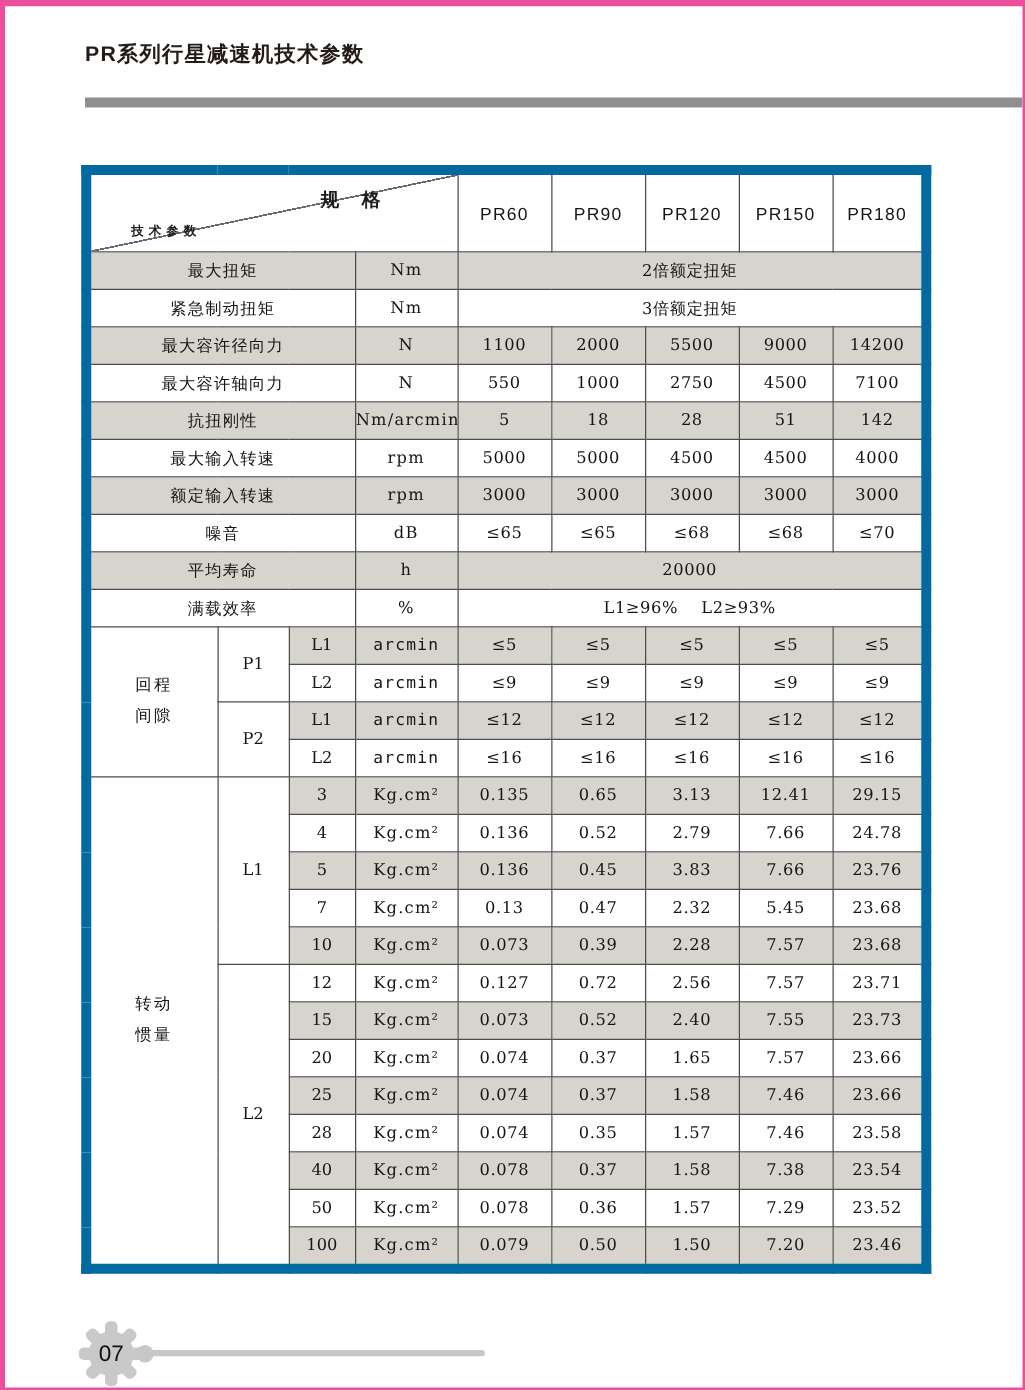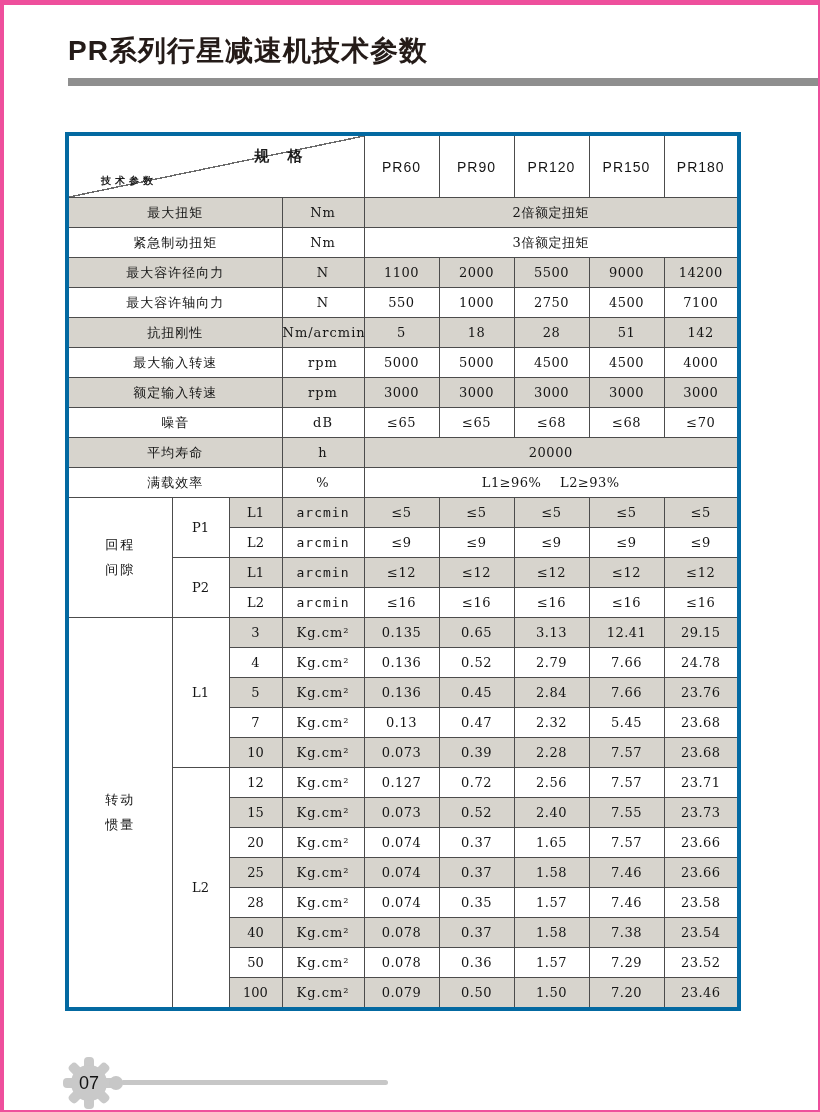--- a/index.html
+++ b/index.html
@@ -6,34 +6,34 @@
   .page {
     position:relative; width:820px; height:1112px; box-sizing:border-box;
     background:#ffffff; overflow:hidden;
     border-top:5px solid #ee4f9c; border-left:4px solid #ee4f9c;
     border-right:2px solid #ee4f9c; border-bottom:2px solid #ee4f9c;
     font-family:"DejaVu Serif", serif; color:#111;
   }
   .title {
     position:absolute; left:64px; top:27px; margin:0;
     font-family:"Liberation Sans", sans-serif; font-weight:bold;
-    font-size:28px; letter-spacing:1px; color:#241b18;
+    font-size:17px; letter-spacing:1px; color:#241b18;
   }
   .rule { position:absolute; left:64px; right:0; top:73px; height:8px; background:#8f8f8f; }
 
   table.spec {
     position:absolute; left:61px; top:127px; width:672px;
     border-collapse:collapse; table-layout:fixed;
   }
   .spec td, .spec th {
     border:1px solid #4c4c4c; text-align:center; vertical-align:middle;
     font-size:13px; font-weight:normal; color:#151515;
     padding:0; height:29px; overflow:hidden; white-space:pre;
   }
-  .spec { border:4px solid #0369a1; }
+  .spec { border:8px solid #0369a1; }
   .spec thead th { height:61px; font-family:"Liberation Sans", sans-serif; font-size:14px; letter-spacing:1px; }
   .corner { position:relative; }
   .corner .diag {
     position:absolute; inset:0;
     background:linear-gradient(to bottom right,
       transparent calc(50% - 0.7px), #6a6a6a calc(50% - 0.7px),
       #6a6a6a calc(50% + 0.7px), transparent calc(50% + 0.7px));
   }
   .corner .spec-word  { position:absolute; right:54px; top:11px;  font-size:15px; font-weight:bold; letter-spacing:7px; color:#1d1d1d; }
   .corner .param-word { position:absolute; left:32px; bottom:9px; font-size:10px; font-weight:bold; letter-spacing:4px; color:#1d1d1d; }
@@ -211,21 +211,21 @@
           <td class="val">0.52</td>
           <td class="val">2.79</td>
           <td class="val">7.66</td>
           <td class="val">24.78</td>
         </tr>
         <tr>
           <td class="ratio shade">5</td>
           <td class="unit shade">Kg.cm²</td>
           <td class="val shade">0.136</td>
           <td class="val shade">0.45</td>
-          <td class="val shade">2.84</td>
+          <td class="val shade">3.83</td>
           <td class="val shade">7.66</td>
           <td class="val shade">23.76</td>
         </tr>
         <tr>
           <td class="ratio">7</td>
           <td class="unit">Kg.cm²</td>
           <td class="val">0.13</td>
           <td class="val">0.47</td>
           <td class="val">2.32</td>
           <td class="val">5.45</td>

